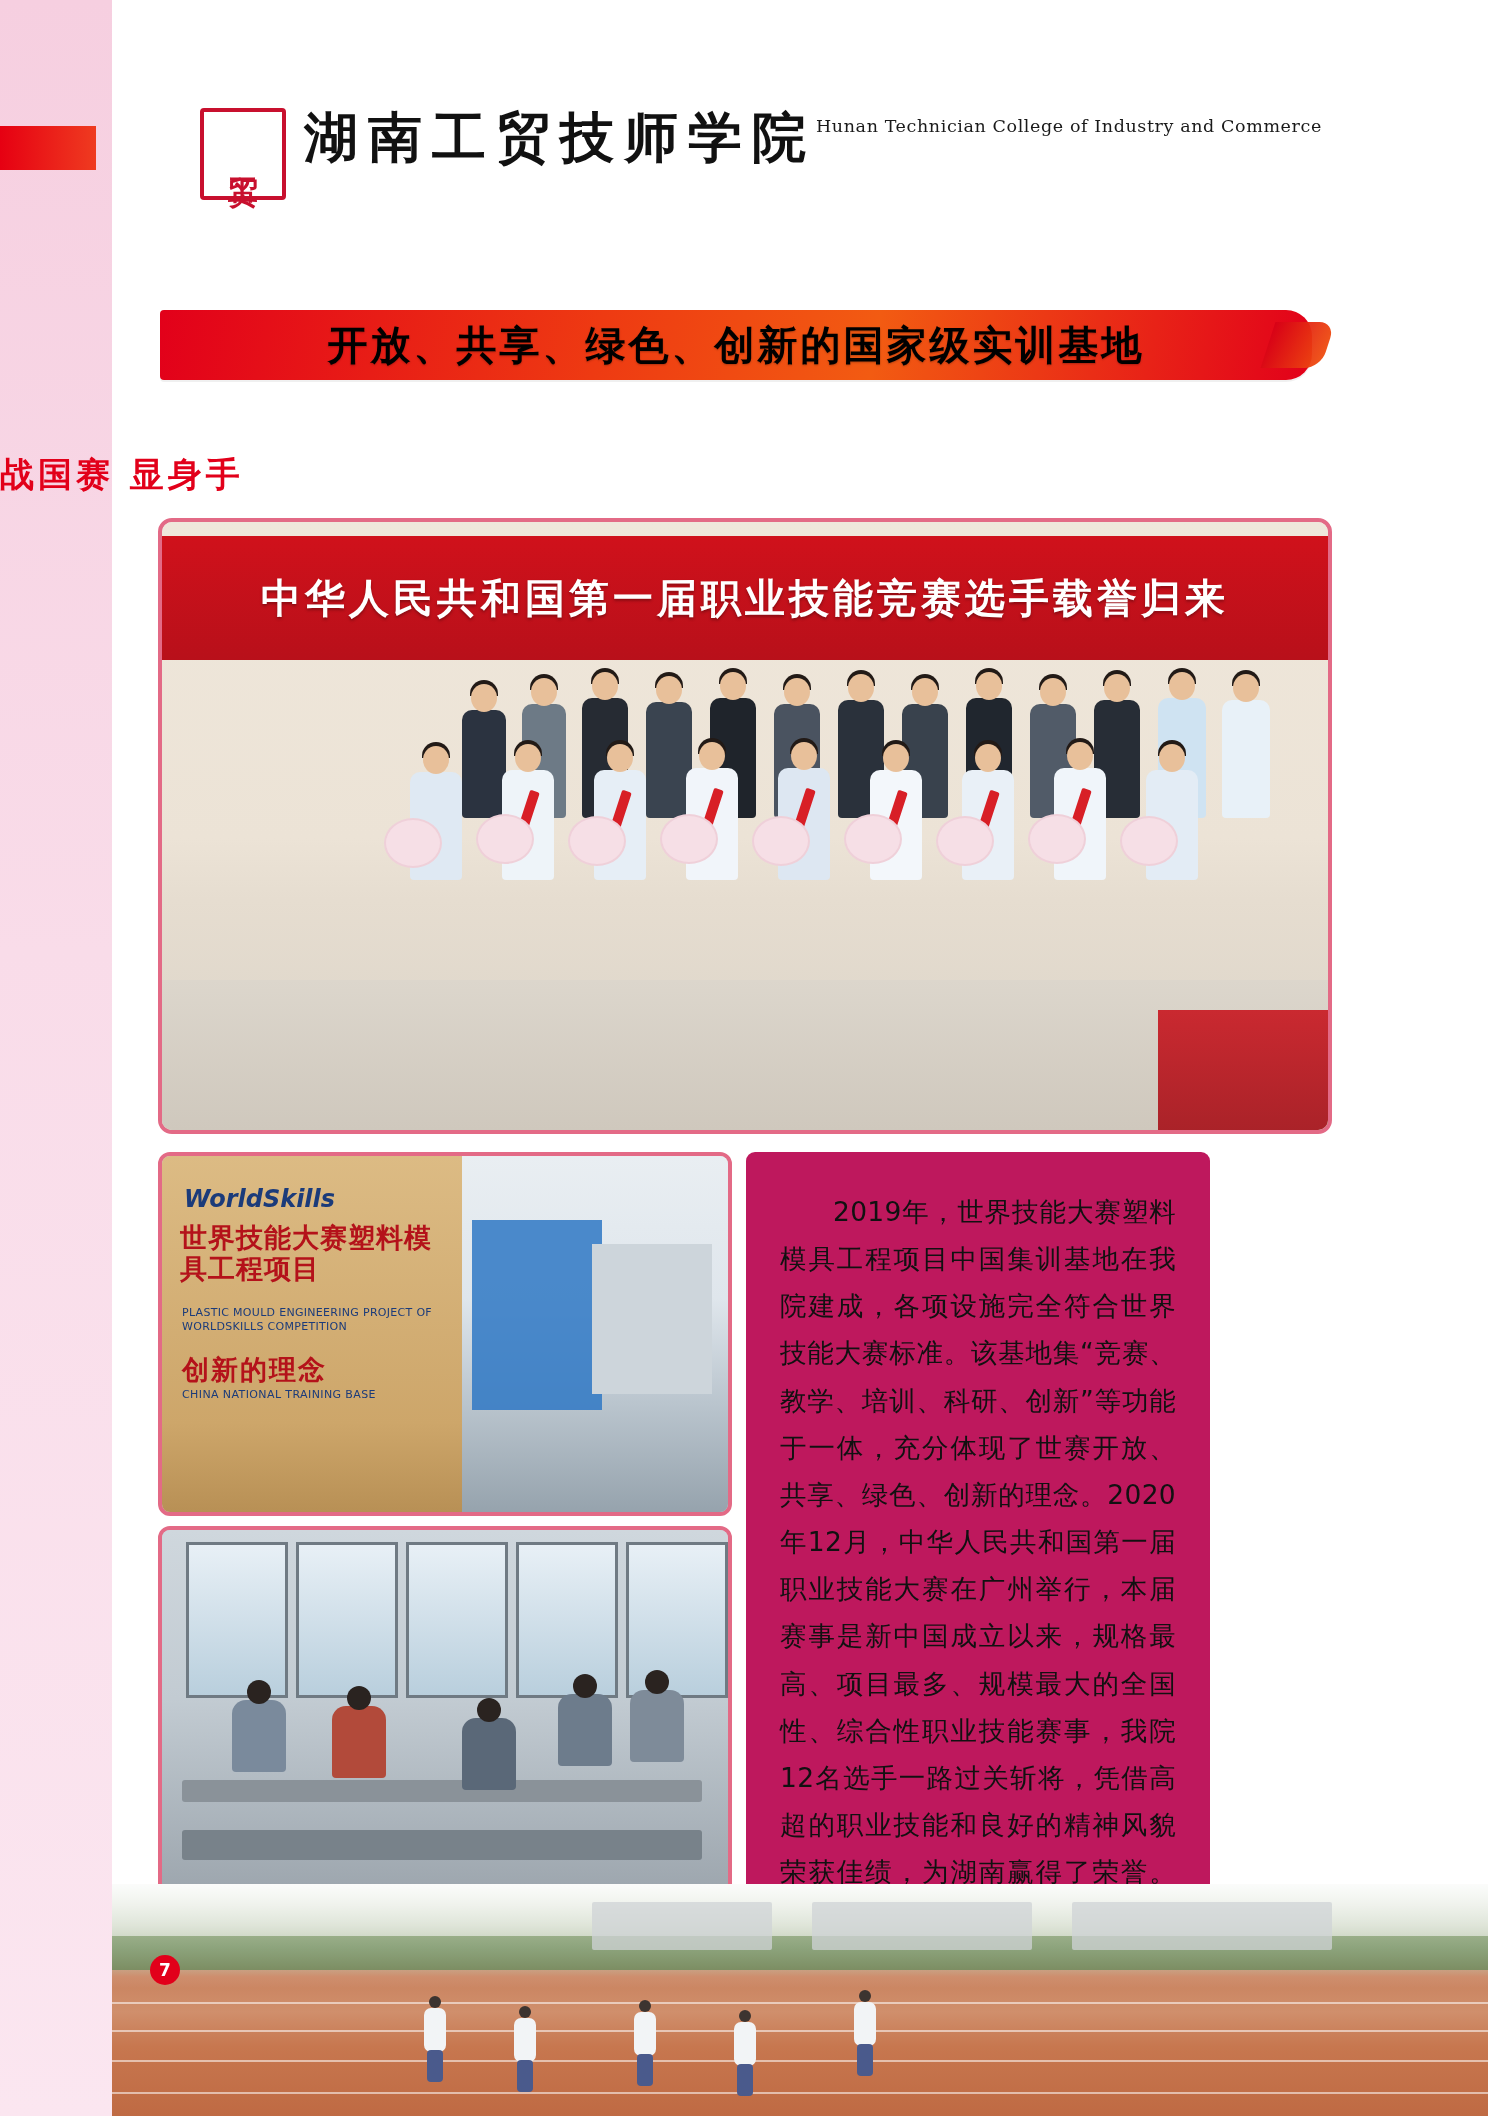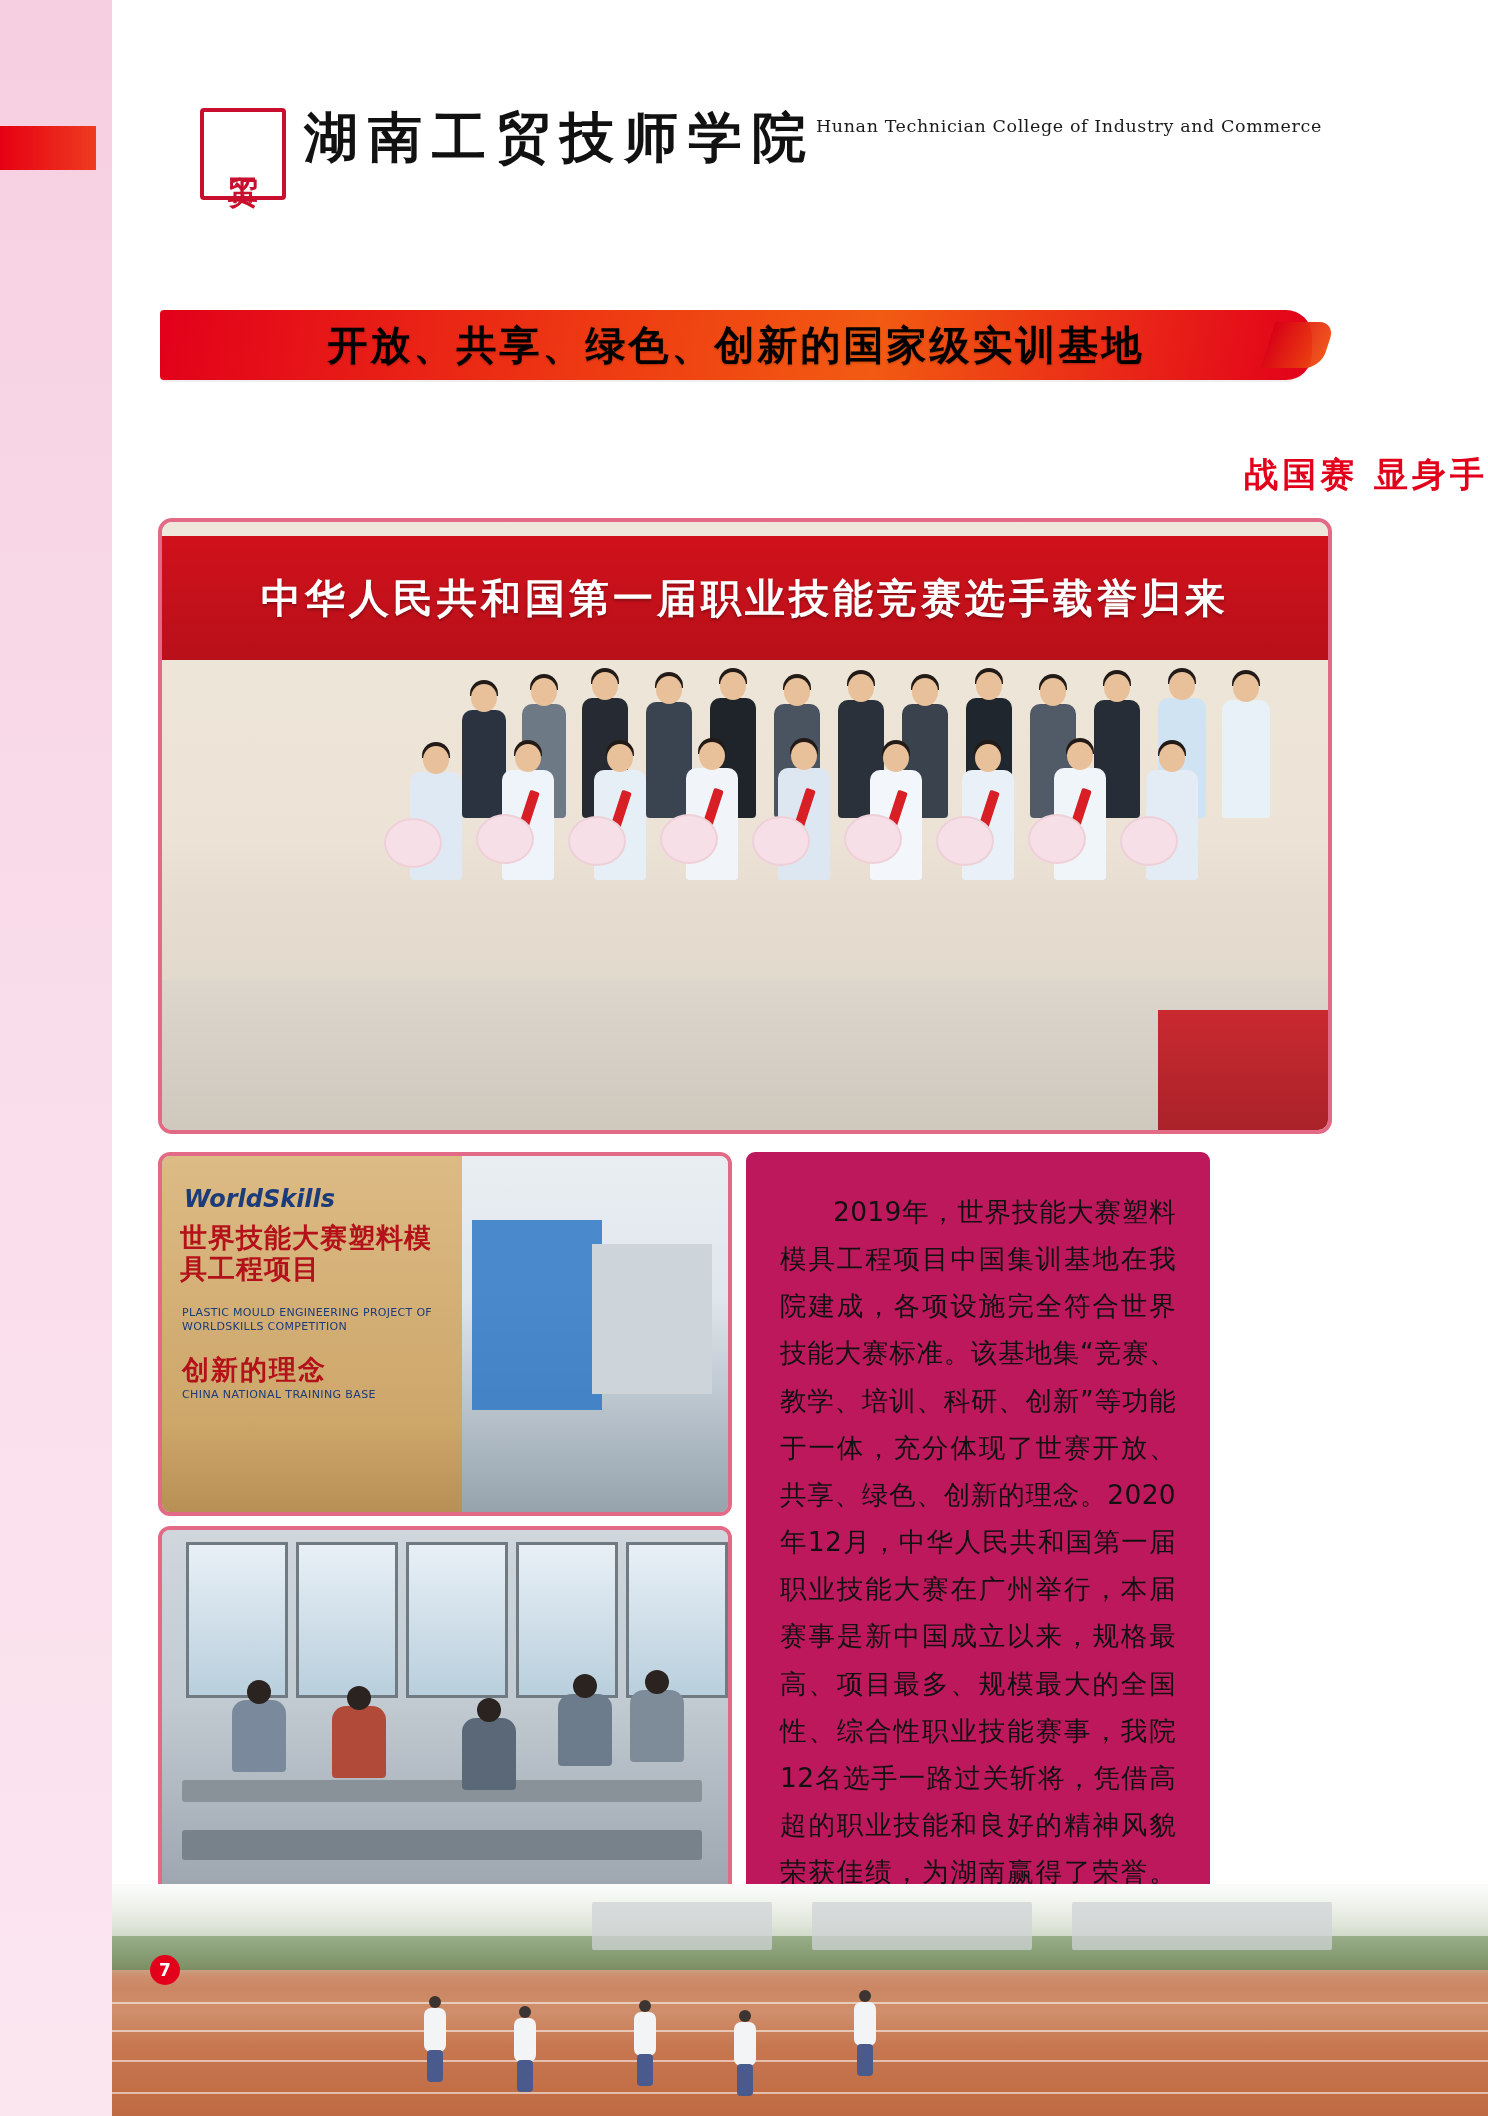--- a/index.html
+++ b/index.html
@@ -88,21 +88,21 @@
   }
   .banner-text{
     position:absolute;inset:0;display:flex;align-items:center;justify-content:center;
     color:#000000;font-size:40px;font-weight:700;letter-spacing:3px;
     font-family:"DejaVu Sans","Liberation Sans",sans-serif;
     text-shadow:0 1px 2px rgba(0,0,0,.25);
   }
 
   
   .subtitle{
-    position:absolute;left:0;right:0;top:452px;text-align:right;
+    position:absolute;left:0;right:0;top:452px;text-align:left;
     color:#e2001a;font-size:34px;font-weight:700;letter-spacing:4px;
   }
 
   
   .photo-main{
     position:absolute;left:158px;top:518px;width:1166px;height:608px;
     border:4px solid #e36a86;border-radius:14px;overflow:hidden;background:#f3ece4;
   }
   .hall{
     position:absolute;inset:0;

